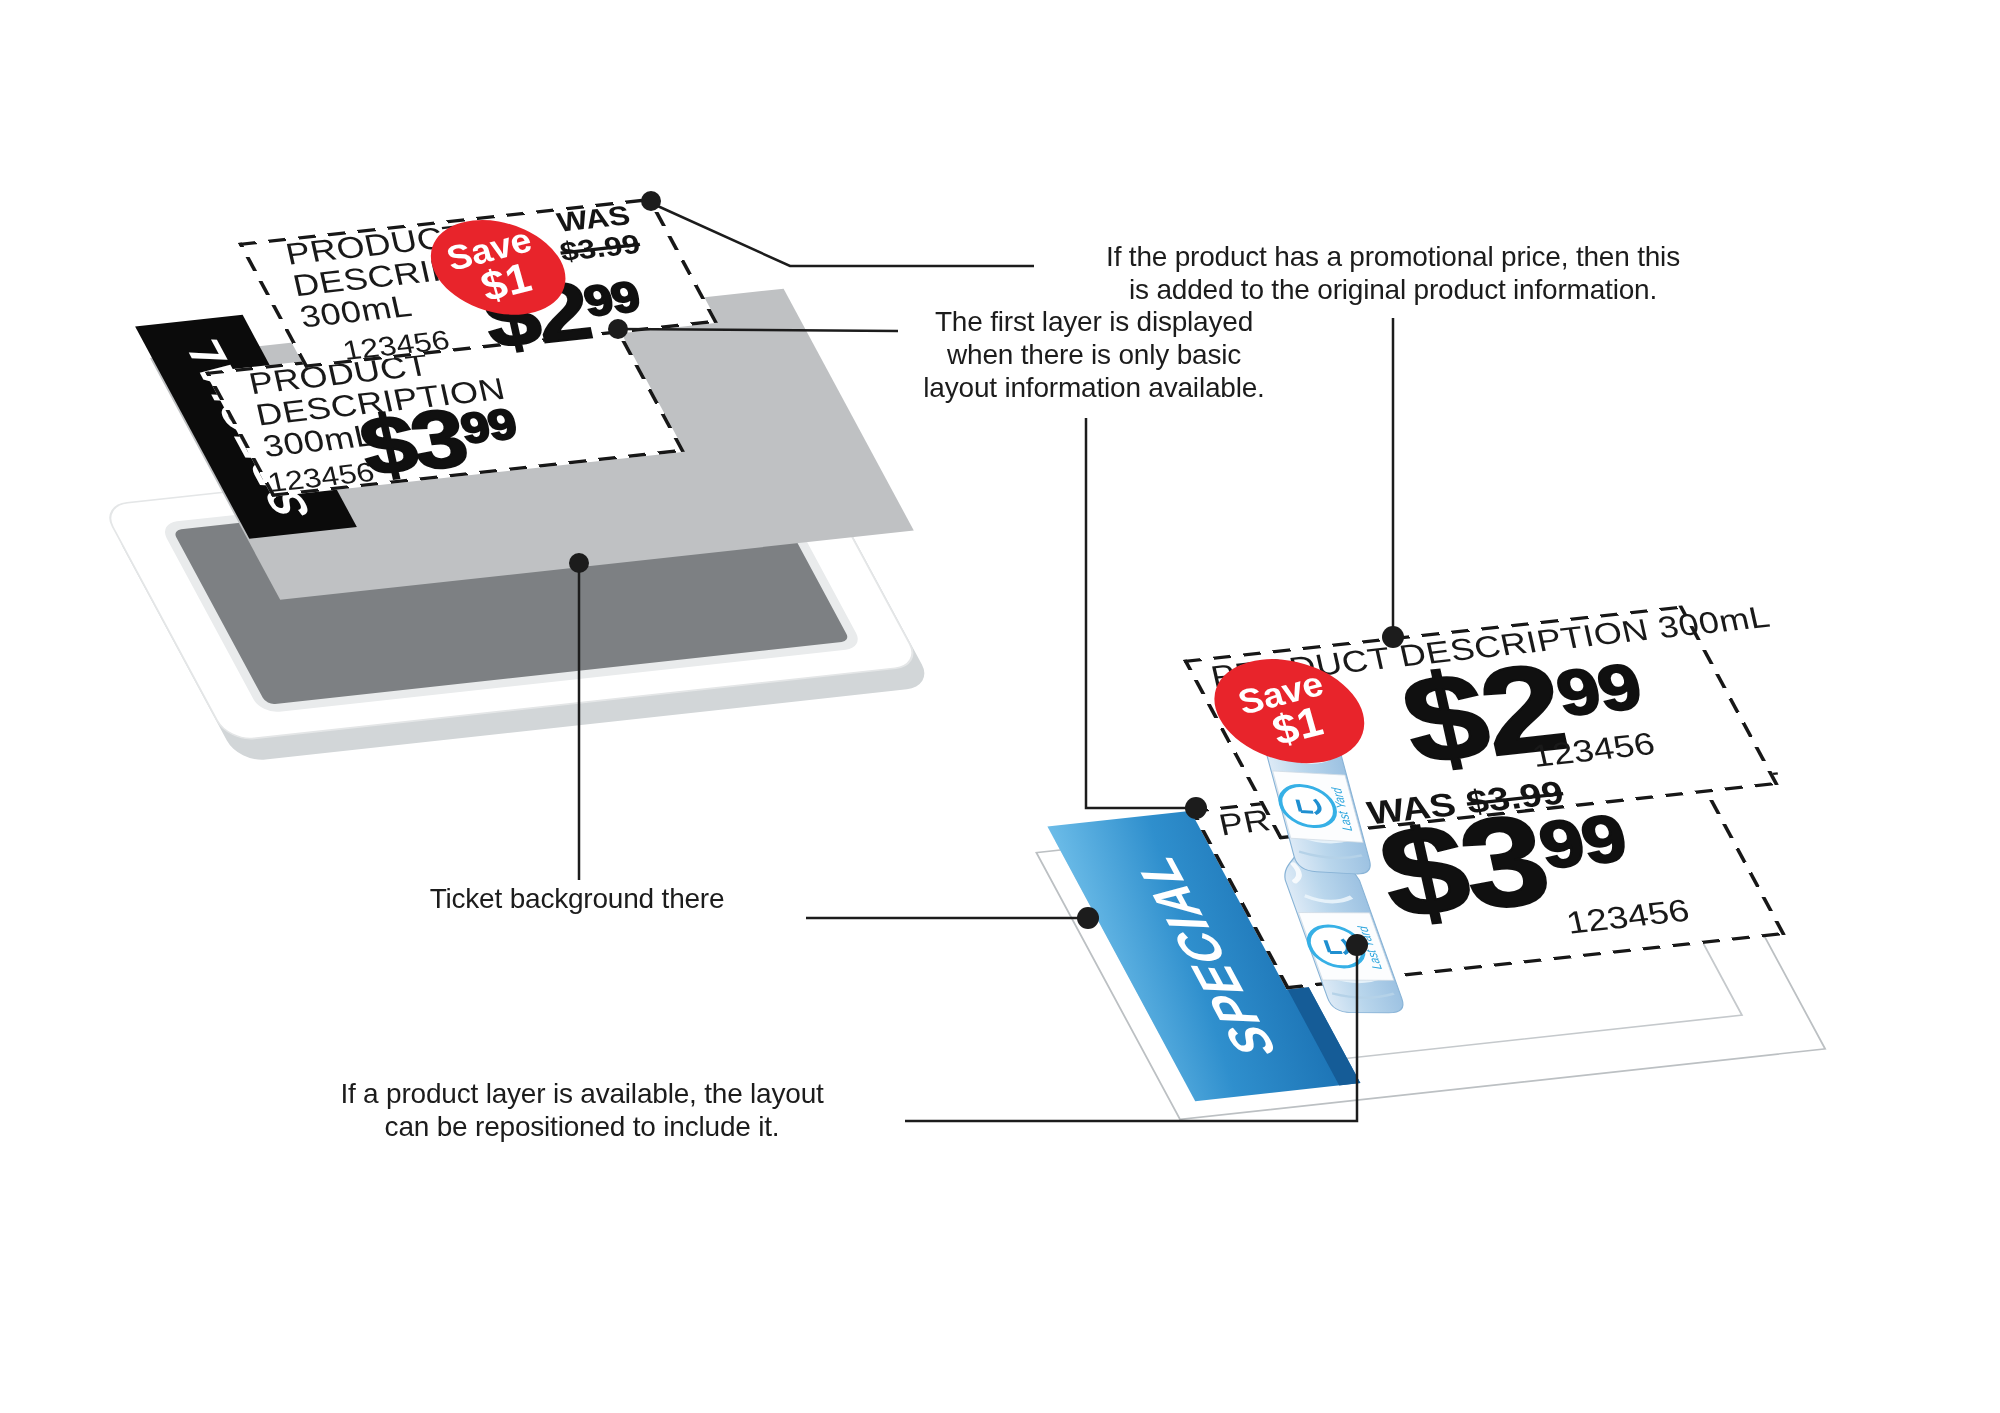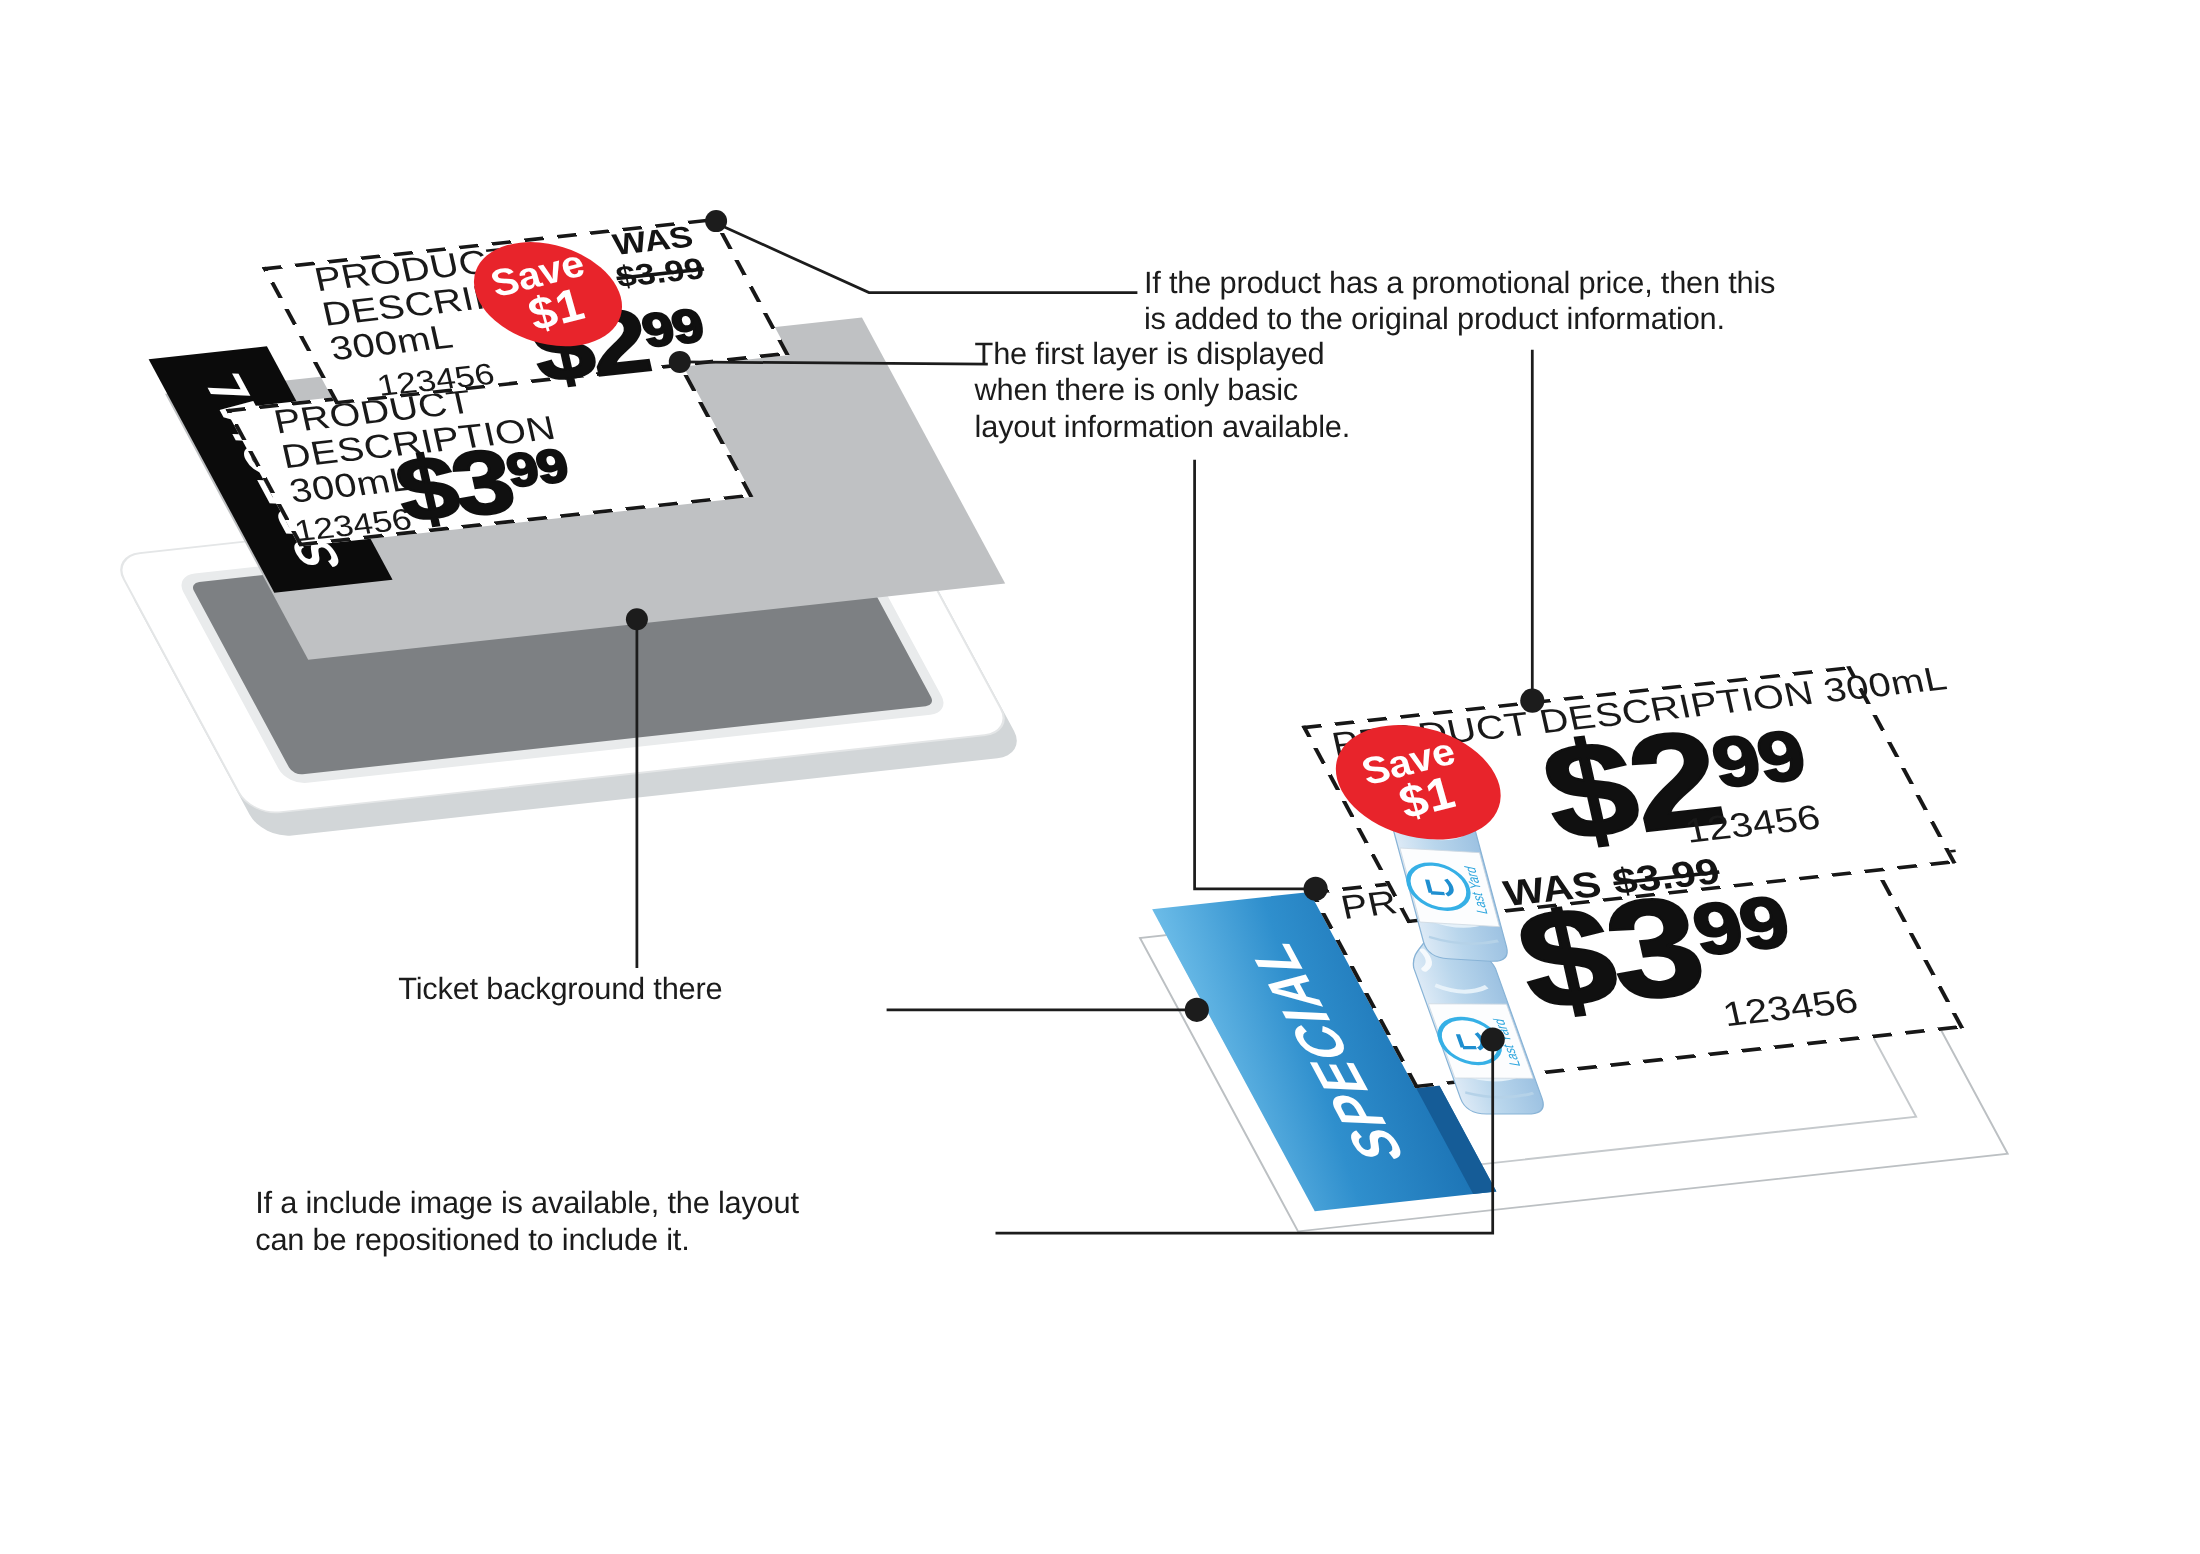--- a/index.html
+++ b/index.html
@@ -88,21 +88,21 @@
   #t2R .sku{left:316px;top:166px;font-size:38px;}
   .wasline{position:absolute;left:106px;top:188px;font-size:40px;font-weight:bold;
            white-space:nowrap;color:#141414;}
   .wasline .strike{margin-left:12px;}
 
   .bottle{position:absolute;}
   #t1R .bottle{left:16px;top:40px;transform:rotate(12deg);}
   #t2R .bottle{left:40px;top:30px;transform:rotate(8deg);}
 
   
-  .note{position:absolute;text-align:left;font-size:28px;line-height:1.17;
+  .note{position:absolute;text-align:center;font-size:28px;line-height:1.17;
         letter-spacing:-.2px;color:#1c1c1c;}
   #note1{left:1040px;top:241px;width:706px;}
   #note2{left:886px;top:306px;width:416px;}
   #note3{left:362px;top:883px;width:430px;}
   #note4{left:232px;top:1078px;width:700px;}
 
   
   #overlay{position:absolute;left:0;top:0;z-index:50;pointer-events:none;}
 </style>
 </head>
@@ -230,21 +230,21 @@
   </div>
   <div class="note" id="note2">
     <div>The first layer is displayed</div>
     <div>when there is only basic</div>
     <div>layout information available.</div>
   </div>
   <div class="note" id="note3">
     <div>Ticket background there</div>
   </div>
   <div class="note" id="note4">
-    <div>If a include image is available, the layout</div>
+    <div>If a product layer is available, the layout</div>
     <div>can be repositioned to include it.</div>
   </div>
 
   <svg id="overlay" width="2000" height="1413">
     <g stroke="#1c1c1c" stroke-width="2.5" fill="none">
       <path d="M651,203 L790,266 L1034,266"></path>
       <path d="M618,329 L898,331"></path>
       <path d="M1393,318 L1393,637"></path>
       <path d="M1086,418 L1086,808 L1193,808"></path>
       <path d="M579,563 L579,880"></path>

